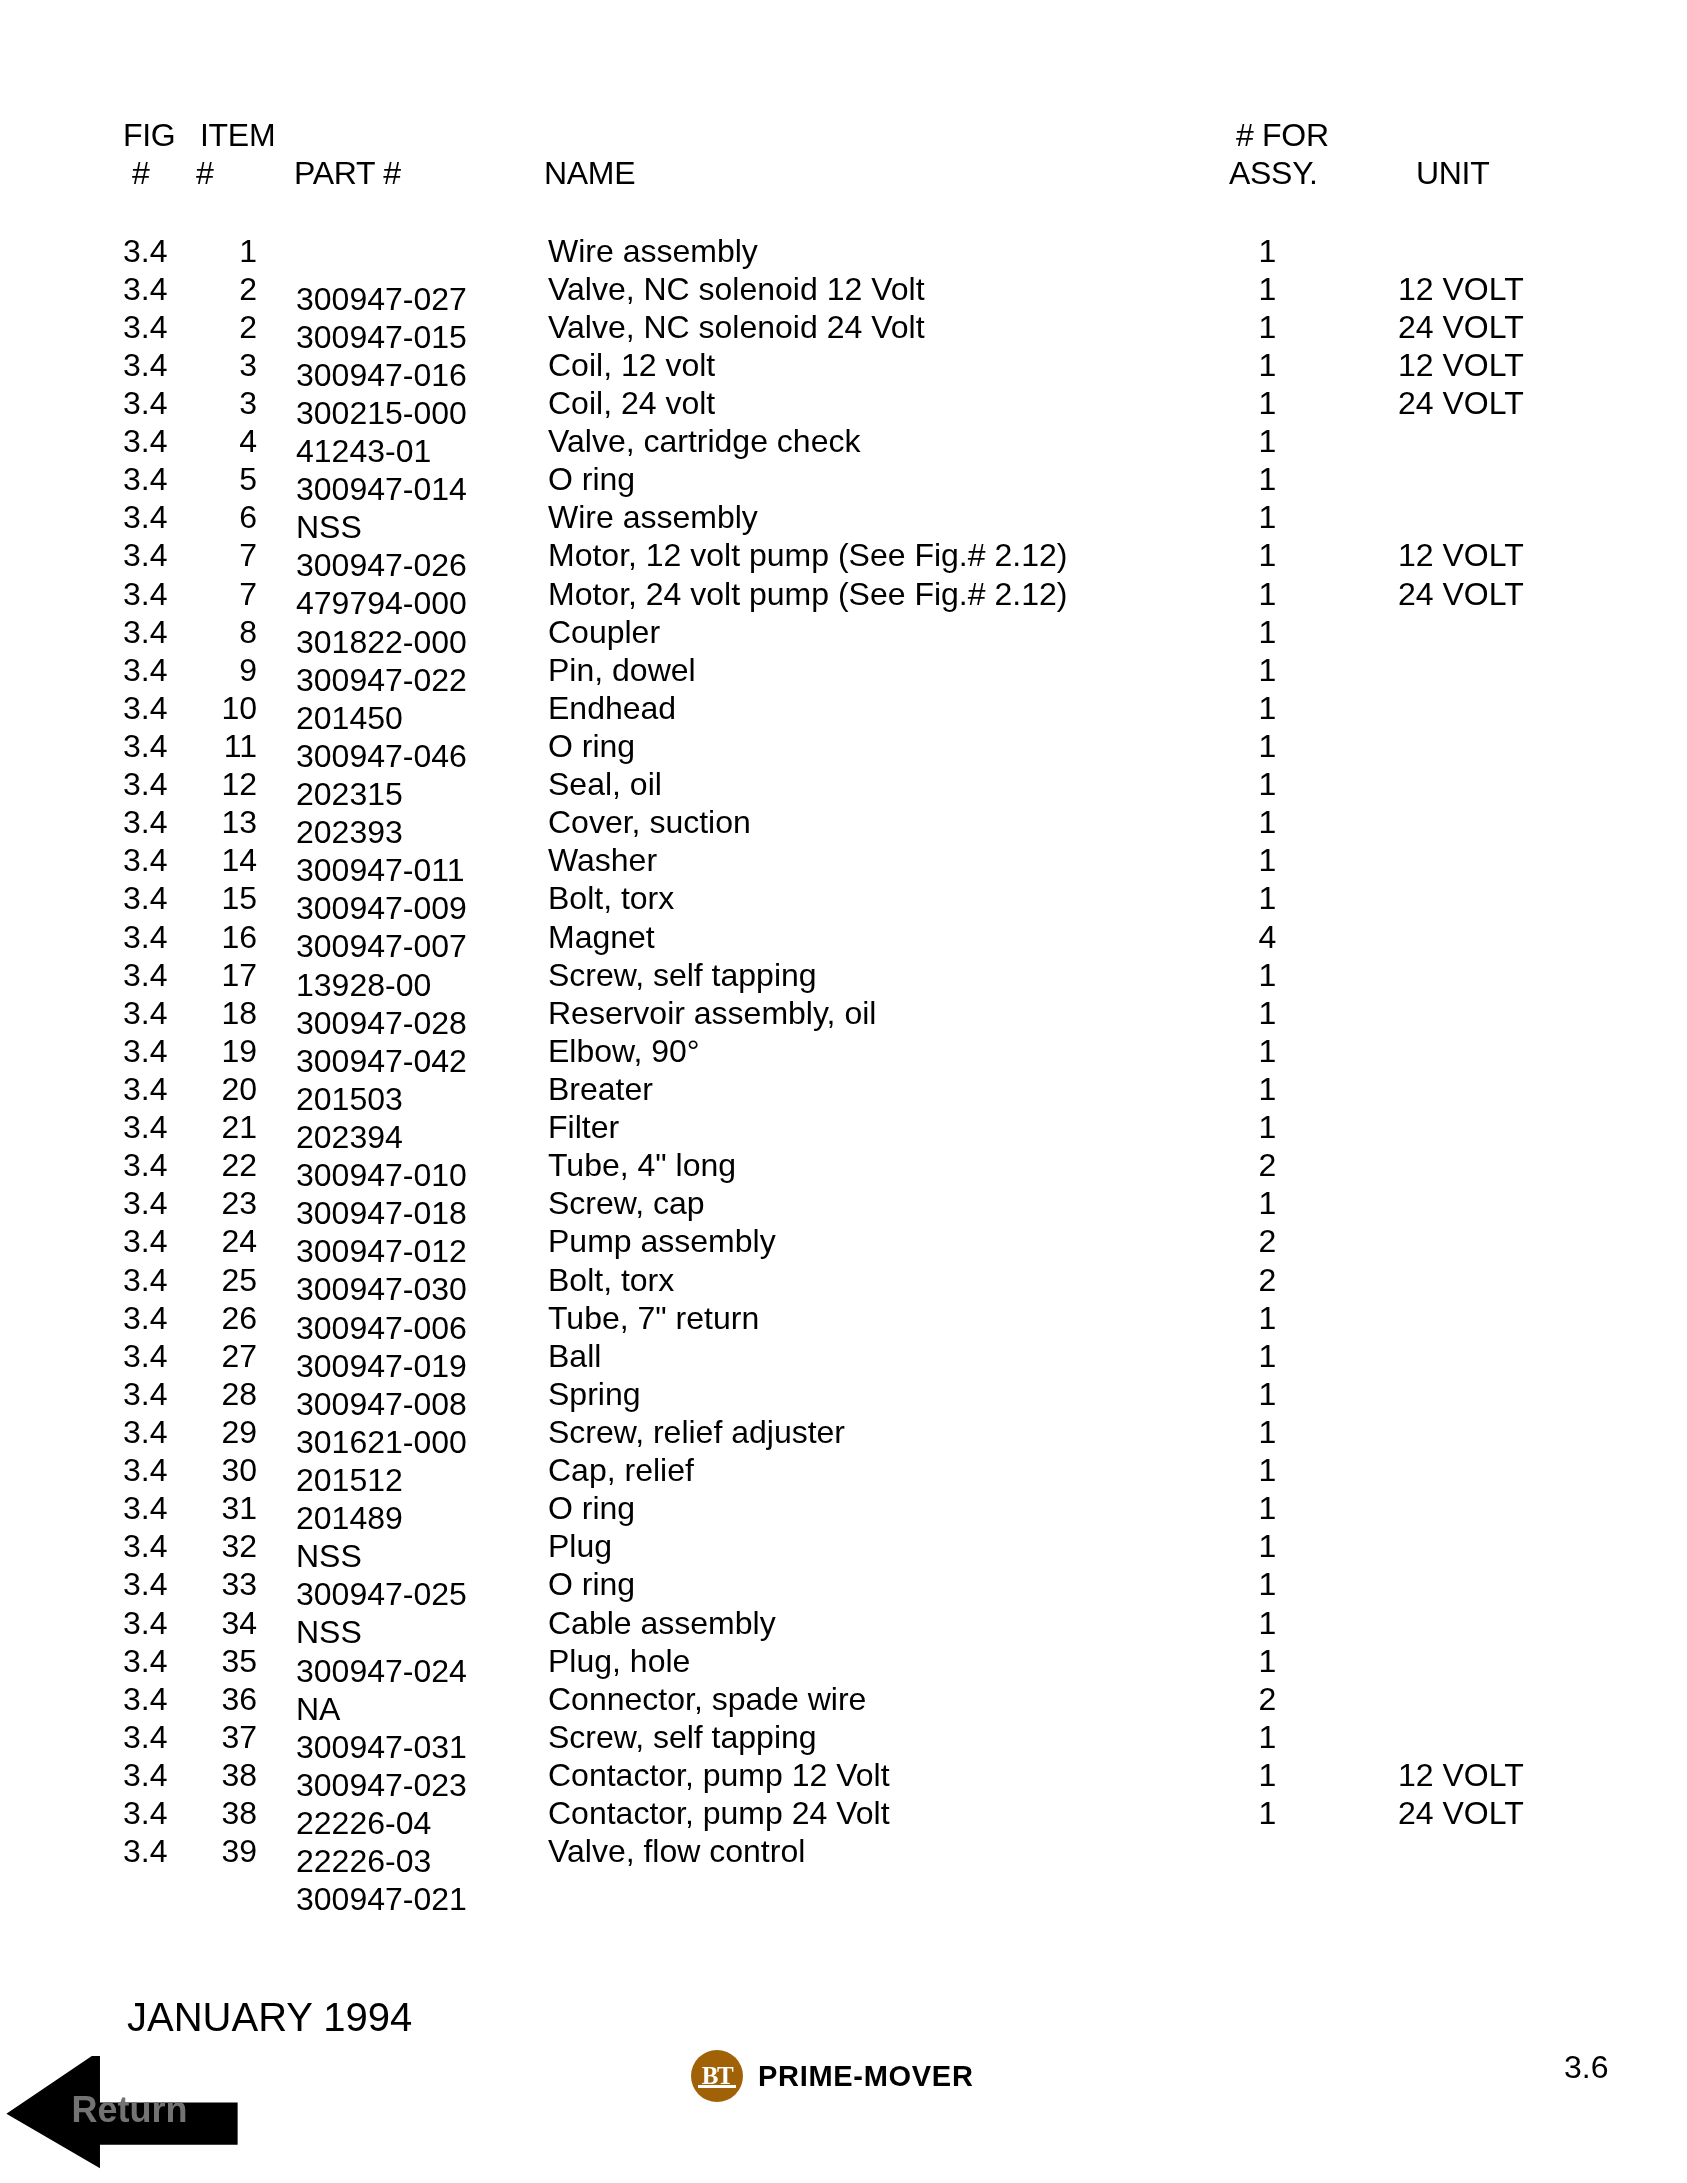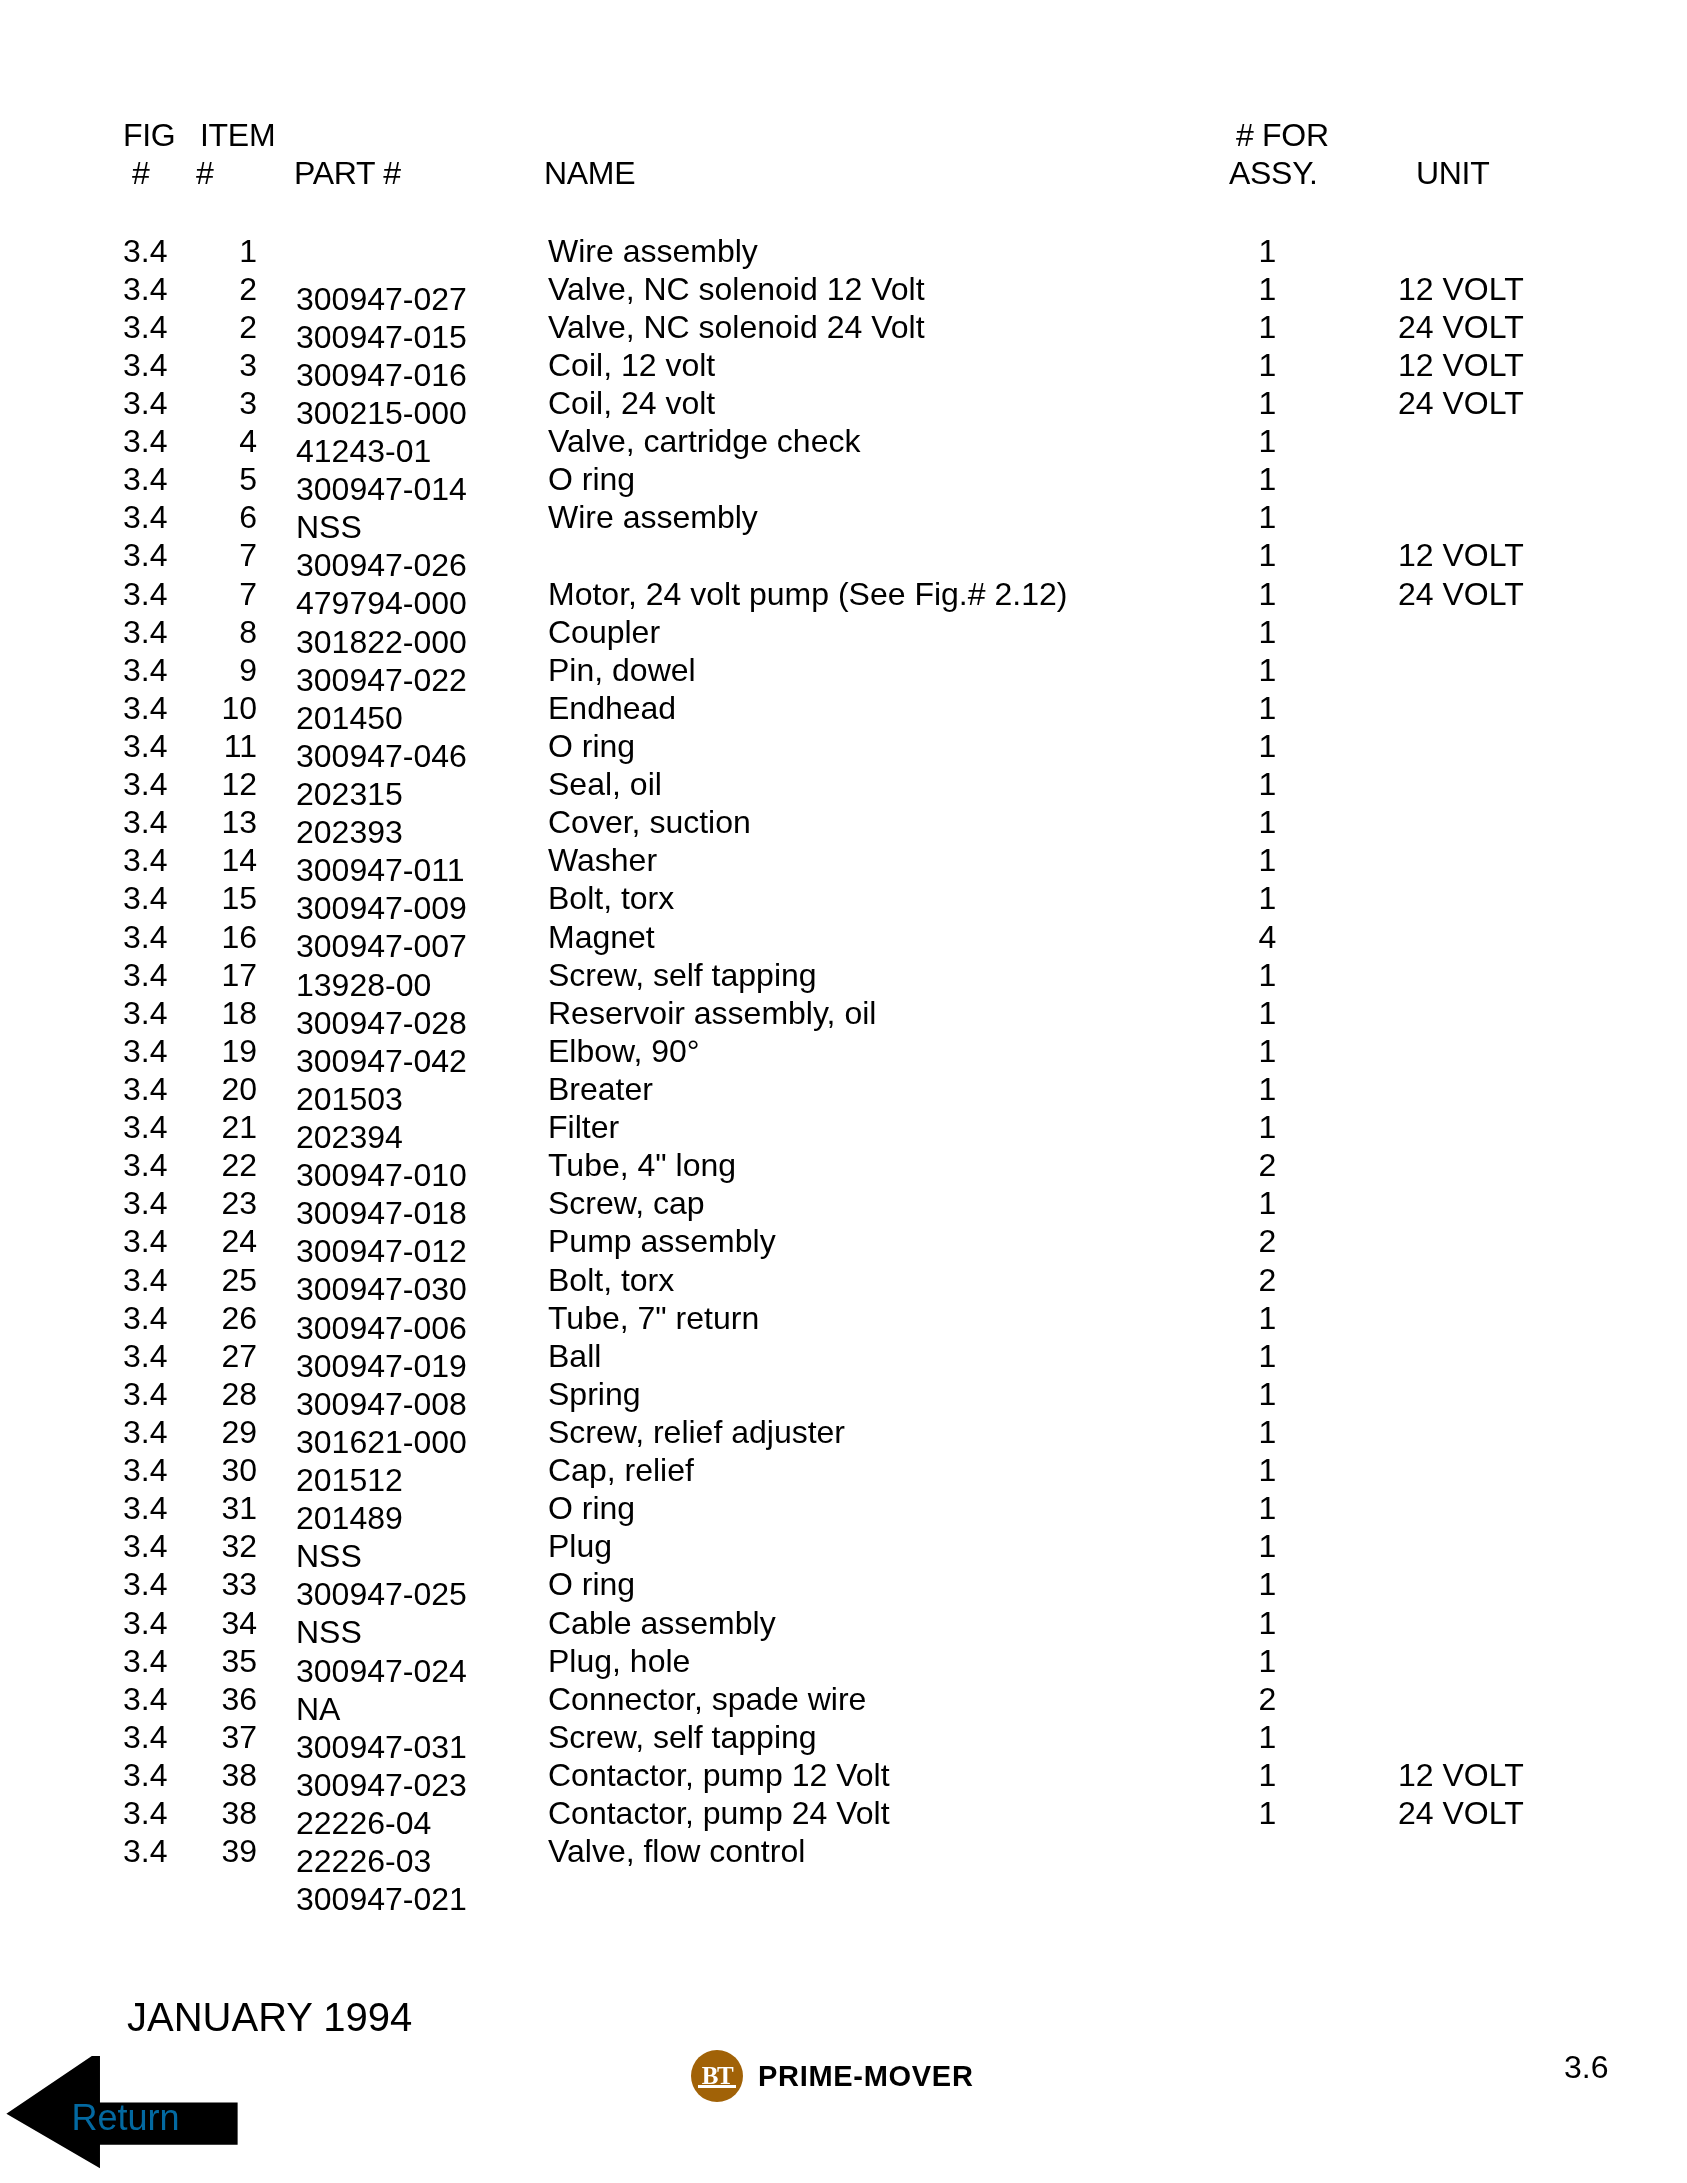--- a/index.html
+++ b/index.html
@@ -23,21 +23,21 @@
     width: 52px; height: 52px; border-radius: 50%; background: #a16207; color: #fff;
     display: flex; align-items: center; justify-content: center;
     font-family: "Liberation Serif", serif; font-weight: bold; font-size: 25px; letter-spacing: -1.4px;
     position: relative;
   }
   .brand-logo::after { content: ""; position: absolute; left: 6.9px; right: 6.9px; bottom: 13.8px; height: 2.8px; background: #fff; }
   .brand-name { margin-left: 15px; font-weight: bold; font-size: 29px; letter-spacing: 0.7px; font-family: "Liberation Sans", sans-serif; }
   .return-btn { position: absolute; left: 5.5px; top: 2056px; width: 232px; height: 117px; cursor: pointer; }
   .return-btn svg { position: absolute; left: 0; top: 0; }
   .return-label {
-    position: absolute; left: 66px; top: 40px; color: #0369a1; font-weight: normal;
+    position: absolute; left: 66px; top: 32px; color: #737373; font-weight: bold;
     font-size: 36px; line-height: 44px; font-family: "Liberation Sans", sans-serif;
   }
 </style>
 </head>
 <body>
 
 <div>
   <div class="hdr" style="left:123px; top:116px;">FIG</div>
   <div class="hdr" style="left:132px; top:154px;">#</div>
   <div class="hdr" style="left:200px; top:116px;">ITEM</div>
@@ -111,20 +111,21 @@
       <span class="c-item">6</span>
       <span class="c-part">300947-026</span>
       <span class="c-name">Wire assembly</span>
       <span class="c-qty">1</span>
       <span class="c-unit"></span>
     </div>
     <div class="row" style="top: 536px;">
       <span class="c-fig">3.4</span>
       <span class="c-item">7</span>
       <span class="c-part">479794-000</span>
+      <span class="c-name">Motor, 12 volt pump (See Fig.# 2.12)</span>
       <span class="c-qty">1</span>
       <span class="c-unit">12 VOLT</span>
     </div>
     <div class="row" style="top: 575px;">
       <span class="c-fig">3.4</span>
       <span class="c-item">7</span>
       <span class="c-part">301822-000</span>
       <span class="c-name">Motor, 24 volt pump (See Fig.# 2.12)</span>
       <span class="c-qty">1</span>
       <span class="c-unit">24 VOLT</span>

